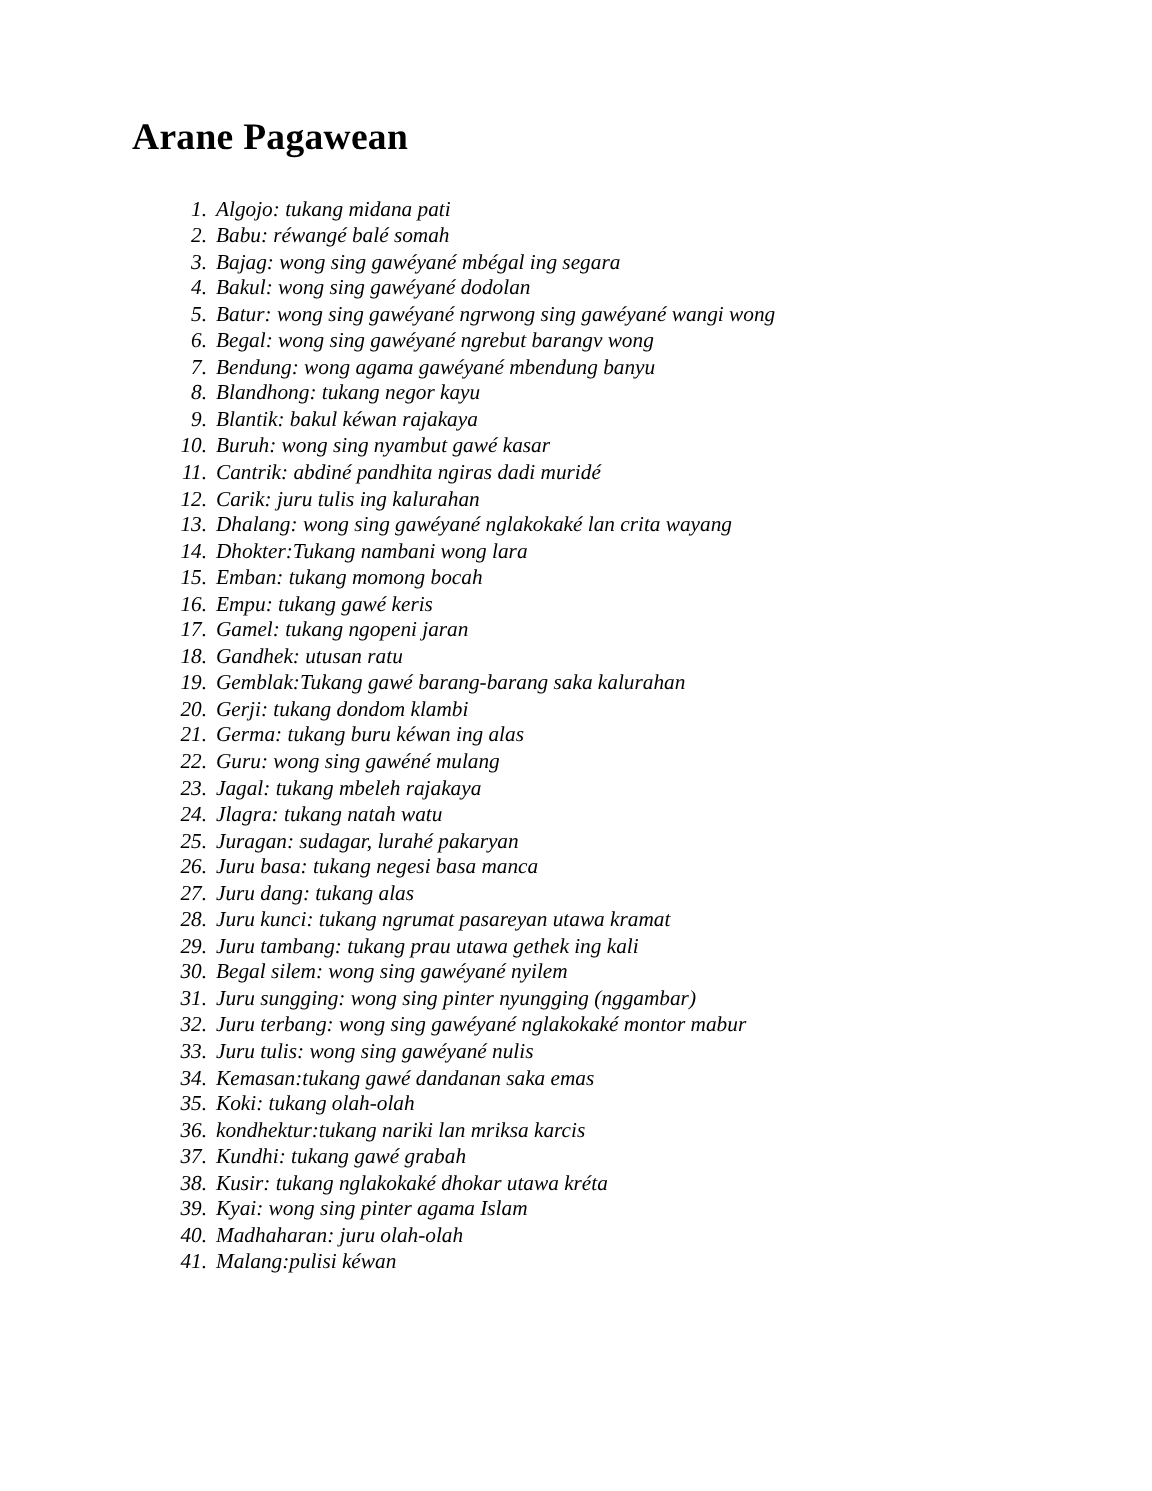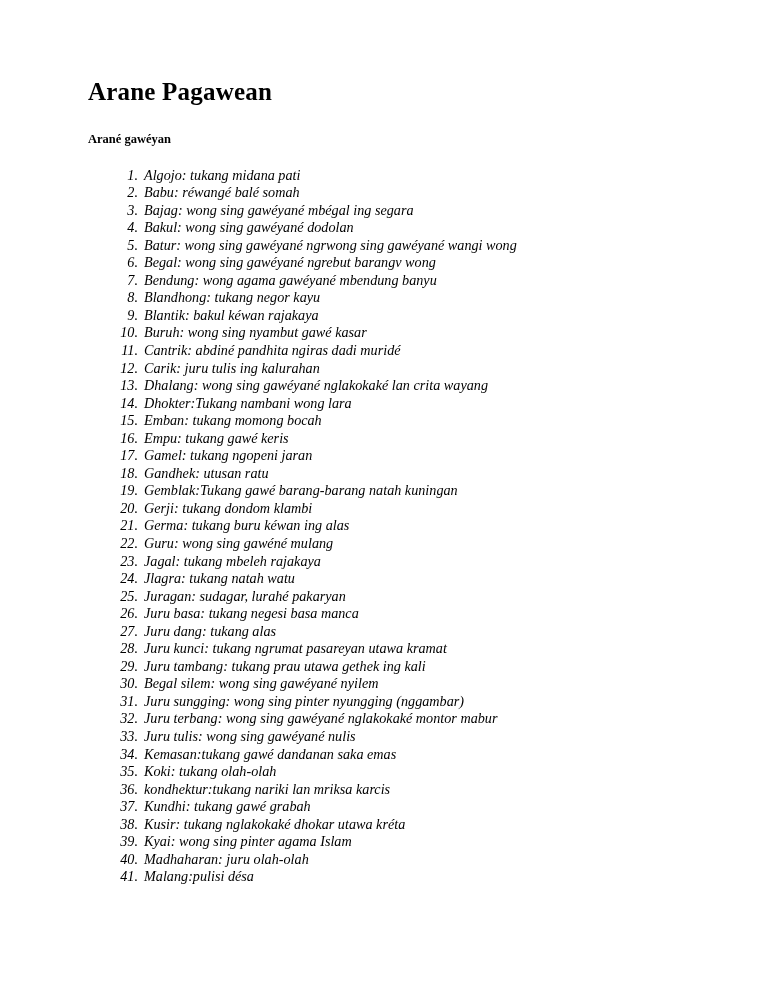--- a/index.html
+++ b/index.html
@@ -55,41 +55,40 @@
     width: 28px;
     text-align: right;
     font-size: 14.2px;
   }
 </style>
 </head>
 <body>
 
 <div class="page">
   <h1 class="doc-title">Arane Pagawean</h1>
-  <p class="doc-subtitle">Arané gawéyan</p>
   <ol class="job-list">
     <li>Algojo: tukang midana pati</li>
     <li>Babu: réwangé balé somah</li>
     <li>Bajag: wong sing gawéyané mbégal ing segara</li>
     <li>Bakul: wong sing gawéyané dodolan</li>
     <li>Batur: wong sing gawéyané ngrwong sing gawéyané wangi wong</li>
     <li>Begal: wong sing gawéyané ngrebut barangv wong</li>
     <li>Bendung: wong agama gawéyané mbendung banyu</li>
     <li>Blandhong: tukang negor kayu</li>
     <li>Blantik: bakul kéwan rajakaya</li>
     <li>Buruh: wong sing nyambut gawé kasar</li>
     <li>Cantrik: abdiné pandhita ngiras dadi muridé</li>
     <li>Carik: juru tulis ing kalurahan</li>
     <li>Dhalang: wong sing gawéyané nglakokaké lan crita wayang</li>
     <li>Dhokter:Tukang nambani wong lara</li>
     <li>Emban: tukang momong bocah</li>
     <li>Empu: tukang gawé keris</li>
     <li>Gamel: tukang ngopeni jaran</li>
     <li>Gandhek: utusan ratu</li>
-    <li>Gemblak:Tukang gawé barang-barang natah kuningan</li>
+    <li>Gemblak:Tukang gawé barang-barang saka kalurahan</li>
     <li>Gerji: tukang dondom klambi</li>
     <li>Germa: tukang buru kéwan ing alas</li>
     <li>Guru: wong sing gawéné mulang</li>
     <li>Jagal: tukang mbeleh rajakaya</li>
     <li>Jlagra: tukang natah watu</li>
     <li>Juragan: sudagar, lurahé pakaryan</li>
     <li>Juru basa: tukang negesi basa manca</li>
     <li>Juru dang: tukang alas</li>
     <li>Juru kunci: tukang ngrumat pasareyan utawa kramat</li>
     <li>Juru tambang: tukang prau utawa gethek ing kali</li>
@@ -97,15 +96,15 @@
     <li>Juru sungging: wong sing pinter nyungging (nggambar)</li>
     <li>Juru terbang: wong sing gawéyané nglakokaké montor mabur</li>
     <li>Juru tulis: wong sing gawéyané nulis</li>
     <li>Kemasan:tukang gawé dandanan saka emas</li>
     <li>Koki: tukang olah-olah</li>
     <li>kondhektur:tukang nariki lan mriksa karcis</li>
     <li>Kundhi: tukang gawé grabah</li>
     <li>Kusir: tukang nglakokaké dhokar utawa kréta</li>
     <li>Kyai: wong sing pinter agama Islam</li>
     <li>Madhaharan: juru olah-olah</li>
-    <li>Malang:pulisi désa</li>
+    <li>Malang:pulisi kéwan</li>
   </ol>
 </div>
 
 </body></html>

